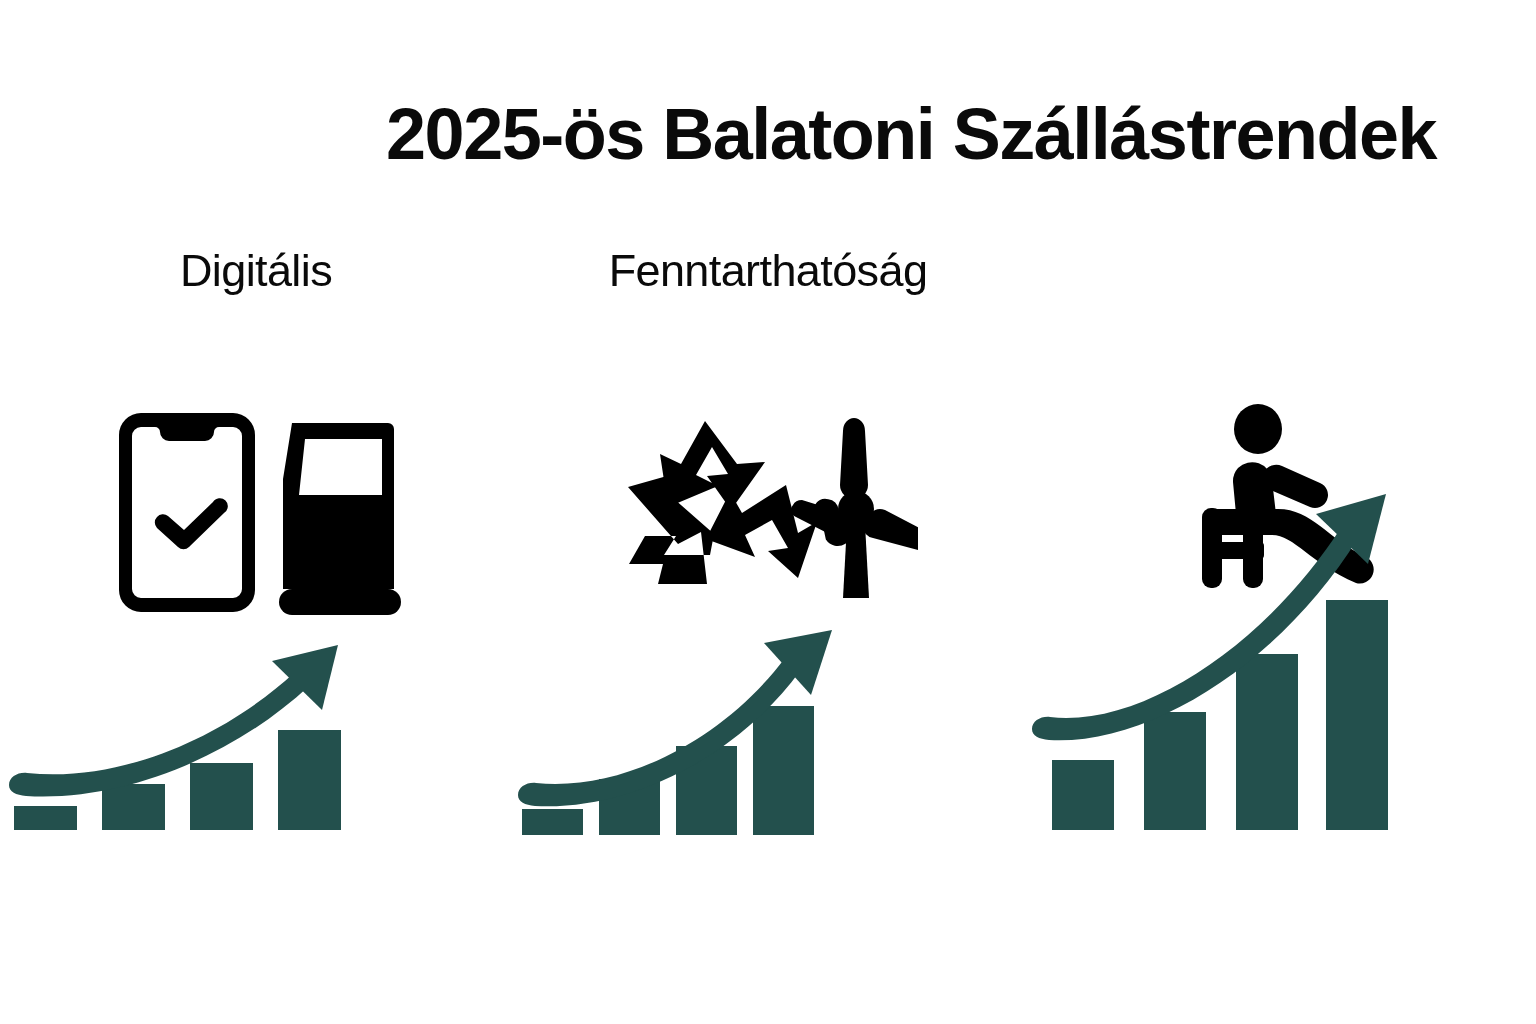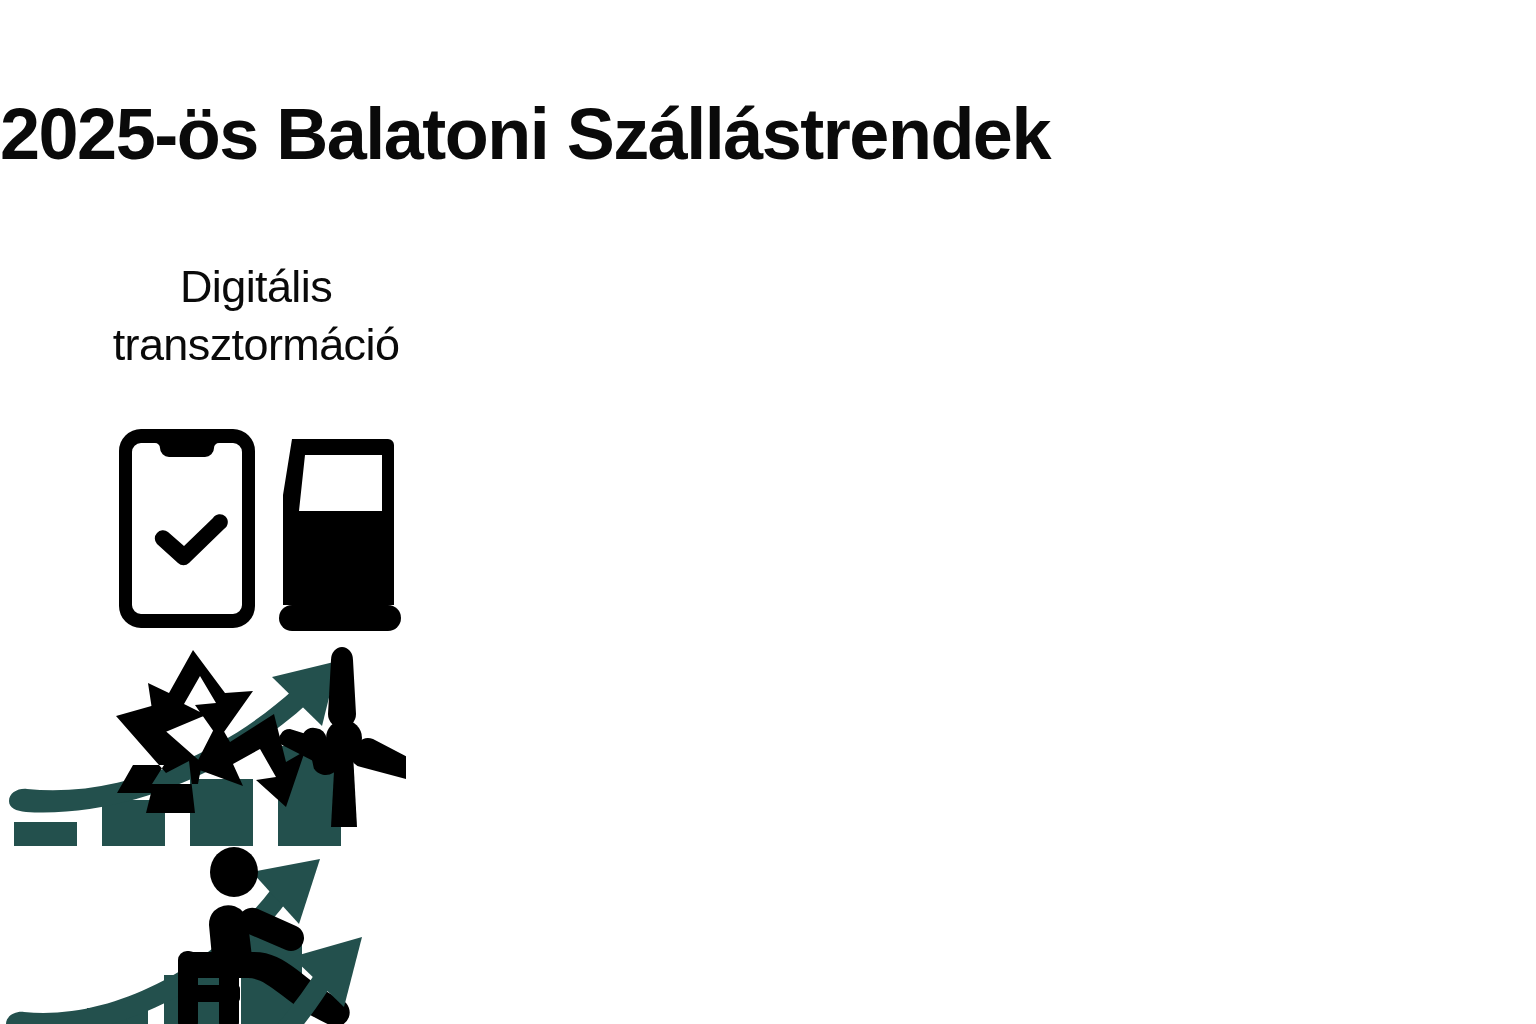--- a/index.html
+++ b/index.html
@@ -22,38 +22,38 @@
     height: 1024px;
     background: #ffffff;
   }
 
   
   .title {
     position: absolute;
     top: 96px;
     left: 0;
     width: 1436px;
-    text-align: left;
+    text-align: right;
     font-size: 72px;
     font-weight: 700;
     letter-spacing: -1.5px;
     line-height: 1.06;
     color: #0a0a0a;
     white-space: nowrap;
   }
 
   
   .columns {
     position: absolute;
-    top: 258px;
+    top: 242px;
     left: 0;
     width: 1536px;
     height: 640px;
     display: flex;
-    flex-direction: column;
+    flex-direction: row;
     align-items: flex-start;
     justify-content: flex-start;
   }
 
   .column {
     position: relative;
     width: 512px;
     height: 640px;
   }
 
@@ -107,21 +107,20 @@
 <div class="infographic">
 
   <div class="title">2025-ös Balatoni Szállástrendek</div>
 
   <div class="columns">
 
     <div class="column column-1">
 
       <div class="col-heading">
         <div>Digitális</div>
-        <div>transztormáció</div>
       </div>
 
       <div class="col-icon">
         <svg width="290" height="215" viewBox="0 0 290 215">
 
           <g>
             <path class="icon-black" d="M30 8 h92 a22 22 0 0 1 22 22 v155 a22 22 0 0 1 -22 22 h-92 a22 22 0 0 1 -22 -22 v-155 a22 22 0 0 1 22 -22 z
                      M30 22 a9 9 0 0 0 -9 9 v153 a9 9 0 0 0 9 9 h92 a9 9 0 0 0 9 -9 v-153 a9 9 0 0 0 -9 -9 h-14
                      a5 5 0 0 0 -5 5 a9 9 0 0 1 -9 9 h-36 a9 9 0 0 1 -9 -9 a5 5 0 0 0 -5 -5 z"></path>
             <path class="icon-black" d="M46 112 a8 8 0 0 1 11 -1 l16 14 l29 -28 a8 8 0 1 1 11 11 l-35 34 a8 8 0 0 1 -11 0 l-21 -19 a8 8 0 0 1 0 -11 z"></path>
@@ -155,20 +154,24 @@
                      C 236 134, 126 182, 26 176
                      C 16 175, 9 172, 9 165 Z"></path>
             <path d="M338 25 L 272 41 L 322 90 Z"></path>
           </g>
         </svg>
       </div>
     </div>
 
     <div class="column column-2">
 
+      <div class="col-heading">
+        <div>Fenntarthatóság</div>
+        <div></div>
+      </div>
 
       <div class="col-icon">
         <svg width="300" height="200" viewBox="0 0 300 200">
 
           <g class="icon-black">
             <path d="M87 9 L 63 52 L 42 42 L 50 95 L 100 74 L 78 63 L 94 35 L 110 62 L 89 64 L 113 98 L 147 50 L 119 52 Z"></path>
             <path d="M10 75 L 56 62 L 55 86 L 96 122 L 92 143 L 46 143 L 58 124 L 27 124 L 11 152 L 45 152 L 40 172 L 89 172 L 83 120 L 60 132 Z"></path>
             <path d="M168 73 L 124 101 L 112 80 L 88 127 L 137 145 L 127 123 L 154 108 L 170 136 L 150 139 L 180 166 L 199 110 L 180 121 Z"></path>
           </g>
 

